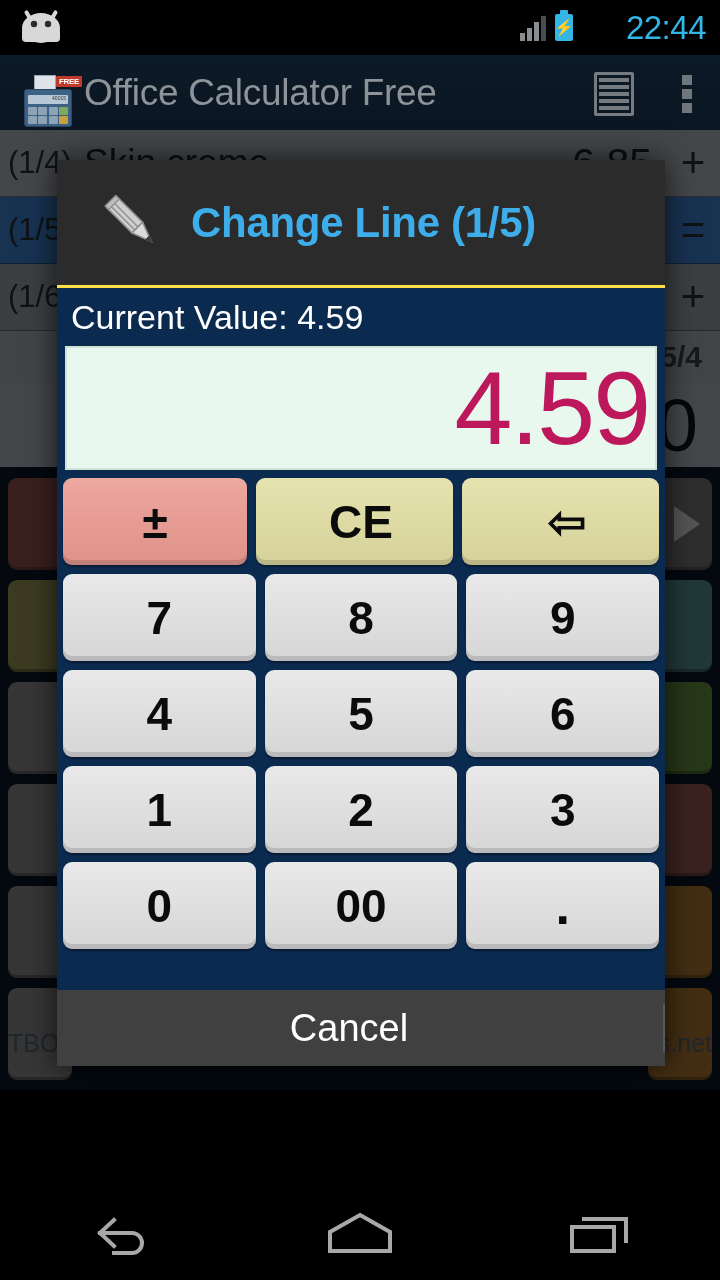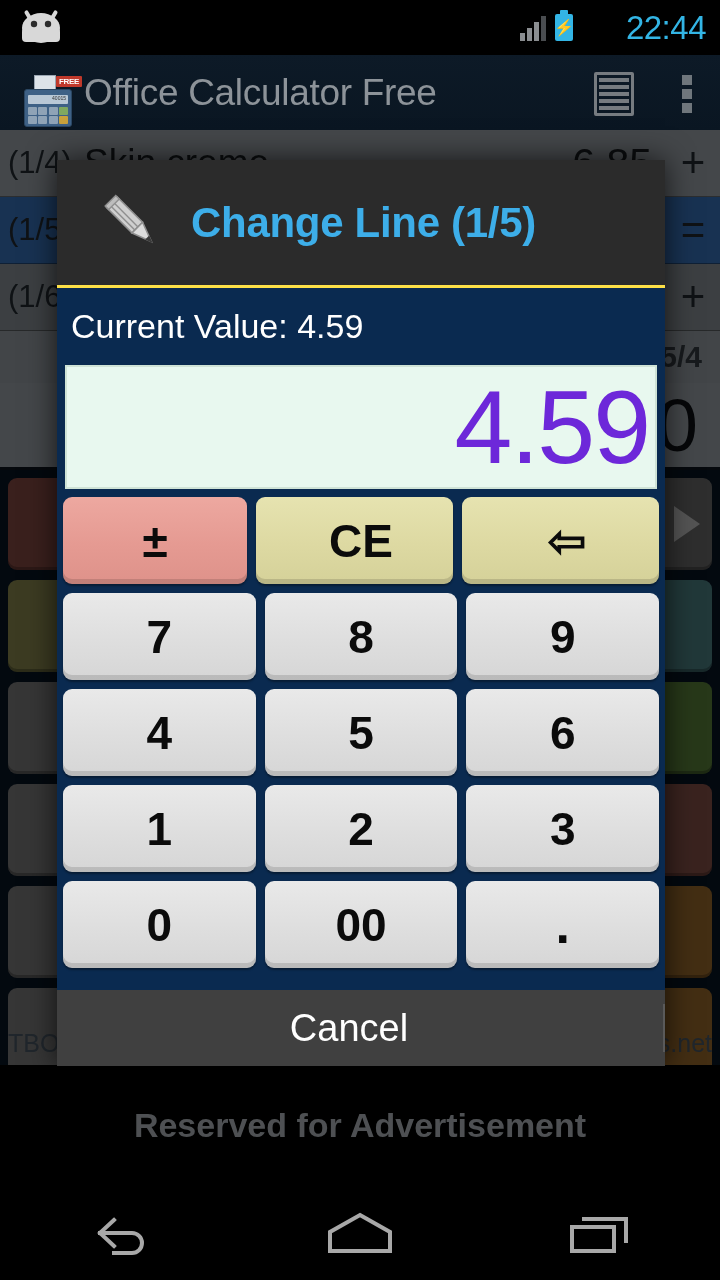--- a/index.html
+++ b/index.html
@@ -72,26 +72,26 @@
   .scrim { position:absolute; top:0; left:0; width:720px; height:1185px; background:rgba(0,0,0,.45); }
 
   
   .dialog { position:absolute; left:57px; top:160px; width:608px; height:906px;
             background:#0a2a50; box-shadow:0 0 28px rgba(0,0,0,.7); }
   .dlg-head { position:relative; height:128px; background:#2b2b2b; display:flex; align-items:center;
               border-bottom:3px solid #fde047; }
   .pencil { position:relative; width:74px; height:74px; margin-left:38px; flex:none; }
   .dlg-title { color:#3daee9; font-size:42px; font-weight:bold; margin-left:22px; letter-spacing:-0.3px; }
 
-  .dlg-curval { height:77px; display:flex; align-items:center; padding-left:14px;
+  .dlg-curval { height:58px; display:flex; align-items:center; padding-left:14px;
                 color:#ffffff; font-size:34px; }
 
   .display { margin:0 8px; height:124px; background:#e8f8ef; border:2px solid #cfe3d6;
              display:flex; align-items:center; justify-content:flex-end; padding-right:6px; overflow:hidden;}
-  .display span { color:#6d28d9; font-size:104px; font-weight:400; line-height:1; letter-spacing:-2px;}
+  .display span { color:#be185d; font-size:104px; font-weight:400; line-height:1; letter-spacing:-2px;}
 
   .keypad { padding:8px 6px 0 6px; }
   .krow { display:flex; gap:9px; margin-bottom:9px; }
   .key { flex:1; height:87px; border-radius:9px; display:flex; align-items:center; justify-content:center;
          font-size:46px; font-weight:bold; color:#0b0b0b;
          box-shadow:inset 0 -5px 0 rgba(0,0,0,.13), 0 2px 2px rgba(0,0,0,.35); cursor:pointer;}
   .key.num  { background:linear-gradient(to bottom,#e9e9e9 0%,#dedede 55%,#d6d6d6 100%); }
   .key.fn   { background:linear-gradient(to bottom,#e6e3b0 0%,#ddd9a2 55%,#d5d199 100%);padding-left:13px; }
   .key.neg  { background:linear-gradient(to bottom,#eda8a0 0%,#e59a92 55%,#de928a 100%); }
   .key.dot  { font-size:52px; }
@@ -158,23 +158,20 @@
         <div class="bg-key" style="background:#7a5424"></div>
       </div>
     </div>
 
     <div class="bg-footer">
       <span class="bg-foot-l">TBOC/FC 0.0.0</span>
       <span class="bg-foot-r">EZbits.net</span>
     </div>
   </div>
 
-  <div class="ad">
-    <span>Reserved for Advertisement</span>
-  </div>
 
   <div class="scrim"></div>
 
   <div class="statusbar">
     <svg class="sb-droid" viewBox="0 0 46 36">
       <ellipse cx="23" cy="20" rx="19" ry="15" fill="#d8d8d8"></ellipse>
       <rect x="4" y="20" width="38" height="14" rx="4" fill="#d8d8d8"></rect>
       <circle cx="16" cy="16" r="3.2" fill="#2b2b2b"></circle>
       <circle cx="30" cy="16" r="3.2" fill="#2b2b2b"></circle>
       <rect x="8" y="2" width="4" height="10" rx="2" fill="#d8d8d8" transform="rotate(-30 10 7)"></rect>

